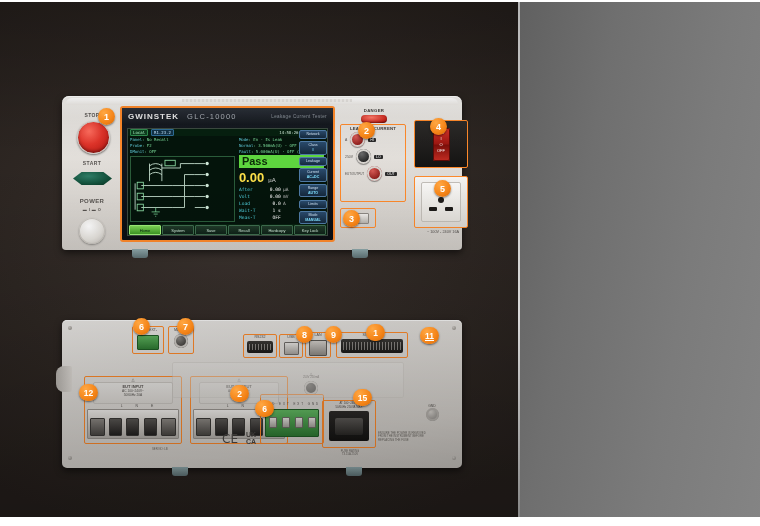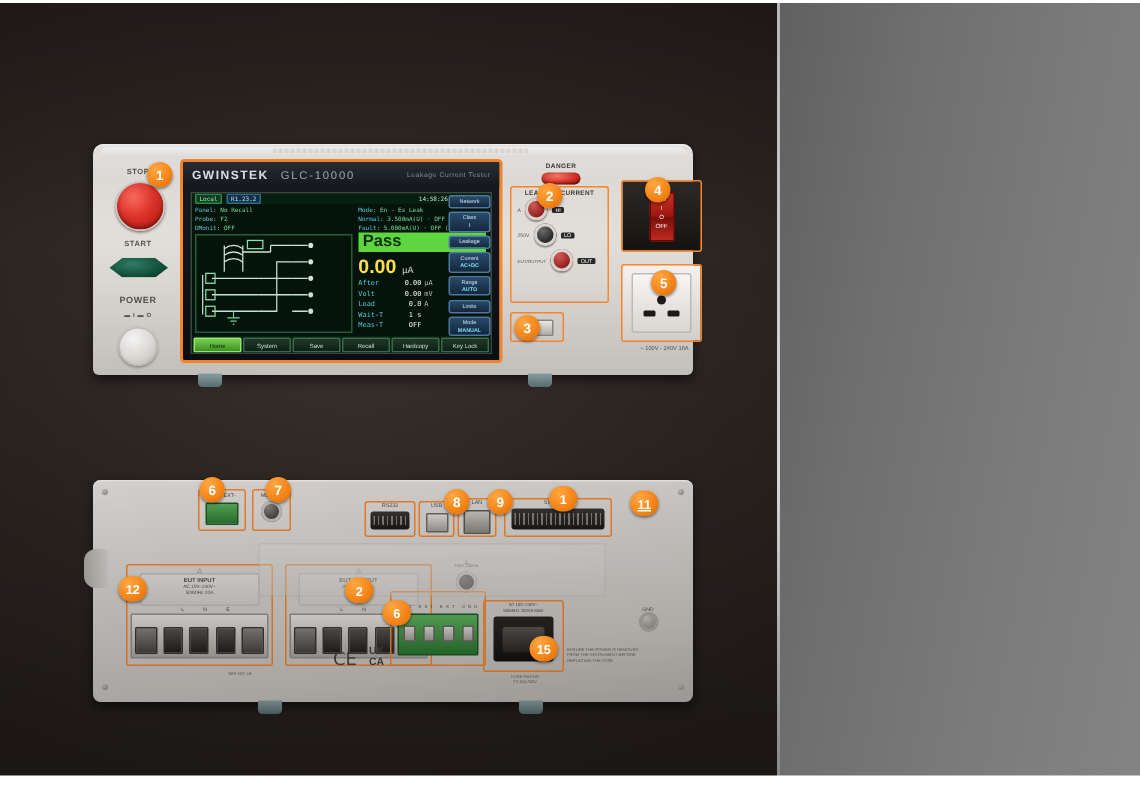--- a/index.html
+++ b/index.html
@@ -656,21 +656,21 @@
     <div class="callout" style="left:434px;top:180px;">5</div>
     <div class="callout" style="left:133px;top:318px;">6</div>
     <div class="callout" style="left:177px;top:318px;">7</div>
     <div class="callout" style="left:296px;top:326px;">8</div>
     <div class="callout" style="left:325px;top:326px;">9</div>
     <div class="callout wide" style="left:366px;top:324px;">1</div>
     <div class="callout wide" style="left:420px;top:327px;text-decoration:underline;">11</div>
     <div class="callout wide" style="left:79px;top:384px;">12</div>
     <div class="callout wide" style="left:230px;top:385px;">2</div>
     <div class="callout wide" style="left:255px;top:400px;">6</div>
-    <div class="callout wide" style="left:353px;top:424px;text-align:center;">15</div>
+    <div class="callout wide" style="left:353px;top:389px;text-align:center;">15</div>
   </div>
 
   <div id="right-panel">
     
 
     
   </div>
 
   <div id="divider"></div>
   <div id="top-strip"></div>

